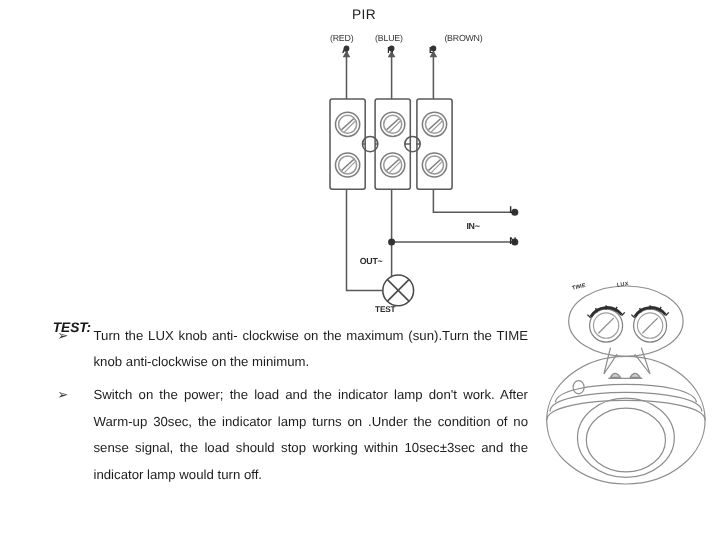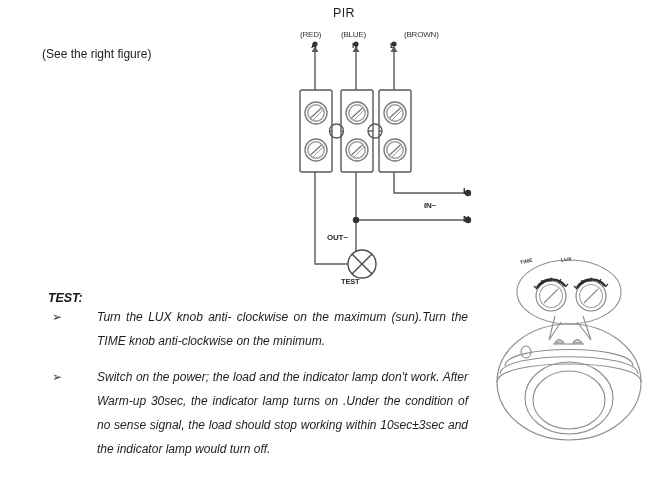--- a/index.html
+++ b/index.html
@@ -62,37 +62,36 @@
   }
   .test-item .bullet {
     position: absolute;
     left: 2px;
     top: 0;
     font-size: 12px;
     line-height: 24px;
     color: #3a3a3a;
   }
   .test-item p {
-    margin: 12px;
-    font-style: italic;
+    margin: 0;
   }
 
   
   #diagram {
     position: absolute;
     left: 272px;
     top: 2px;
     width: 230px;
     height: 290px;
   }
   #diagram svg { display: block; }
 
   .pir-head {
     position: absolute;
-    left: 333px;
+    left: 320px;
     top: 6px;
     font-size: 12.5px;
     color: #222;
     letter-spacing: 0.3px;
   }
   .wire-label {
     position: absolute;
     font-size: 8px;
     color: #333;
     white-space: nowrap;
@@ -144,21 +143,20 @@
   }
   #knob-time { left: 520px; top: 258px; transform: rotate(-12deg); }
   #knob-lux  { left: 561px; top: 256px; transform: rotate(-8deg); }
 </style>
 </head>
 <body>
 
 <div class="page">
 
 
-  <div id="conn-sub">(See the right figure)</div>
 
   <div class="pir-head">PIR</div>
 
   <div class="wire-label" id="lbl-red">(RED)</div>
   <div class="wire-label" id="lbl-blue">(BLUE)</div>
   <div class="wire-label" id="lbl-brown">(BROWN)</div>
 
   <div class="phase-letter" id="ltr-a">A</div>
   <div class="phase-letter" id="ltr-n">N</div>
   <div class="phase-letter" id="ltr-l">L</div>

